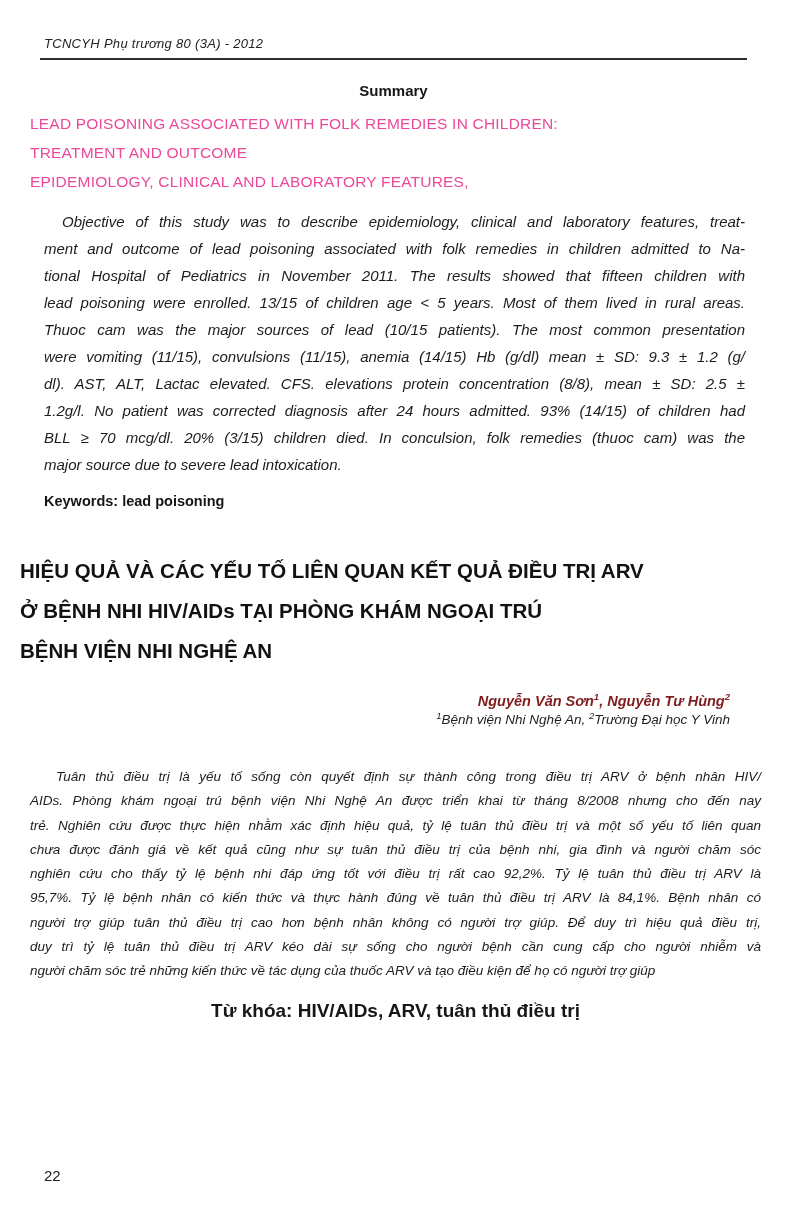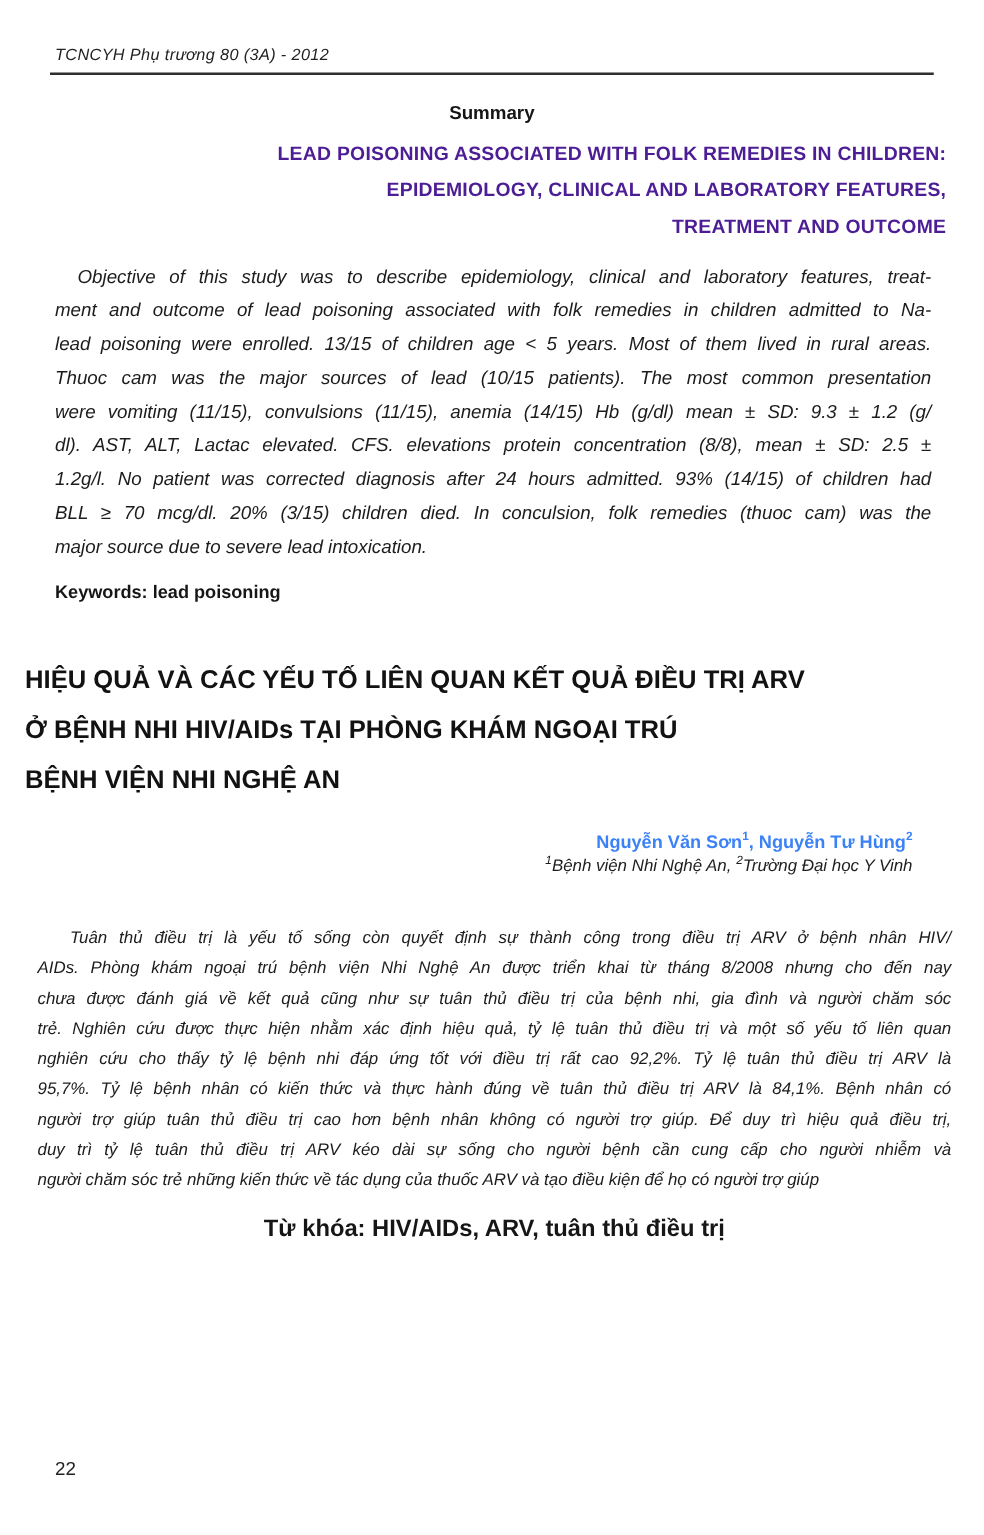--- a/index.html
+++ b/index.html
@@ -31,26 +31,26 @@
   }
   .summary-heading {
     margin-top: 22px;
     text-align: center;
     font-weight: bold;
     font-size: 15px;
     color: #161616;
   }
   .en-title {
     margin: 10px 30px 0 30px;
-    text-align: right;
-    font-weight: bold;
+    text-align: left;
+    font-weight: normal;
     font-size: 15.5px;
     line-height: 29px;
     letter-spacing: 0.2px;
-    color: #4c1d95;
+    color: #ec4899;
   }
   .en-abstract {
     margin: 12px 42px 0 44px;
     font-style: italic;
     font-size: 15px;
     line-height: 27px;
     color: #1c1c1c;
   }
   .jline {
     text-align: justify;
@@ -69,22 +69,23 @@
     margin: 42px 20px 0 20px;
     font-weight: bold;
     font-size: 20.5px;
     line-height: 40px;
     color: #121212;
   }
   .authors-line {
     margin: 22px 57px 0 0;
     text-align: right;
     font-weight: bold;
+    font-style: italic;
     font-size: 14.5px;
-    color: #3b82f6;
+    color: #7f1d1d;
   }
   .affiliation-line {
     margin: 3px 57px 0 0;
     text-align: right;
     font-style: italic;
     font-size: 13.5px;
     color: #1e1e1e;
   }
   sup {
     font-size: 9.5px;
@@ -116,27 +117,28 @@
 </head>
 <body>
 
 <div class="journal-header">TCNCYH Phụ trương 80 (3A) - 2012</div>
 <hr class="header-rule">
 
 <div class="summary-heading">Summary</div>
 
 <div class="en-title">
   <div>LEAD POISONING ASSOCIATED WITH FOLK REMEDIES IN CHILDREN:</div>
+  <div>TREATMENT AND OUTCOME</div>
   <div>EPIDEMIOLOGY, CLINICAL AND LABORATORY FEATURES,</div>
-  <div>TREATMENT AND OUTCOME</div>
 </div>
 
 <div class="en-abstract">
   <div class="jline first">Objective of this study was to describe epidemiology, clinical and laboratory features, treat-</div>
   <div class="jline">ment and outcome of lead poisoning associated with folk remedies in children admitted to Na-</div>
+  <div class="jline">tional Hospital of Pediatrics in November 2011. The results showed that fifteen children with</div>
   <div class="jline">lead poisoning were enrolled. 13/15 of children age &lt; 5 years. Most of them lived in rural areas.</div>
   <div class="jline">Thuoc cam was the major sources of lead (10/15 patients). The most common presentation</div>
   <div class="jline">were vomiting (11/15), convulsions (11/15), anemia (14/15) Hb (g/dl) mean ± SD: 9.3 ± 1.2 (g/</div>
   <div class="jline">dl). AST, ALT, Lactac elevated. CFS. elevations protein concentration (8/8), mean ± SD: 2.5 ±</div>
   <div class="jline">1.2g/l. No patient was corrected diagnosis after 24 hours admitted. 93% (14/15) of children had</div>
   <div class="jline">BLL ≥ 70 mcg/dl. 20% (3/15) children died. In conculsion, folk remedies (thuoc cam) was the</div>
   <div class="jline last">major source due to severe lead intoxication.</div>
 </div>
 
 <div class="en-keywords">Keywords: lead poisoning</div>
@@ -147,22 +149,22 @@
   <div>BỆNH VIỆN NHI NGHỆ AN</div>
 </div>
 
 <div class="authors-line"><span>Nguyễn Văn Sơn</span><sup>1</sup><span>, </span><span>Nguyễn Tư Hùng</span><sup>2</sup></div>
 
 <div class="affiliation-line"><sup>1</sup><span>Bệnh viện Nhi Nghệ An, </span><sup>2</sup><span>Trường Đại học Y Vinh</span></div>
 
 <div class="vn-abstract">
   <div class="jline first">Tuân thủ điều trị là yếu tố sống còn quyết định sự thành công trong điều trị ARV ở bệnh nhân HIV/</div>
   <div class="jline">AIDs. Phòng khám ngoại trú bệnh viện Nhi Nghệ An được triển khai từ tháng 8/2008 nhưng cho đến nay</div>
+  <div class="jline">trẻ. Nghiên cứu được thực hiện nhằm xác định hiệu quả, tỷ lệ tuân thủ điều trị và một số yếu tố liên quan</div>
   <div class="jline">chưa được đánh giá về kết quả cũng như sự tuân thủ điều trị của bệnh nhi, gia đình và người chăm sóc</div>
-  <div class="jline">trẻ. Nghiên cứu được thực hiện nhằm xác định hiệu quả, tỷ lệ tuân thủ điều trị và một số yếu tố liên quan</div>
   <div class="jline">nghiên cứu cho thấy tỷ lệ bệnh nhi đáp ứng tốt với điều trị rất cao 92,2%. Tỷ lệ tuân thủ điều trị ARV là</div>
   <div class="jline">95,7%. Tỷ lệ bệnh nhân có kiến thức và thực hành đúng về tuân thủ điều trị ARV là 84,1%. Bệnh nhân có</div>
   <div class="jline">người trợ giúp tuân thủ điều trị cao hơn bệnh nhân không có người trợ giúp. Để duy trì hiệu quả điều trị,</div>
   <div class="jline">duy trì tỷ lệ tuân thủ điều trị ARV kéo dài sự sống cho người bệnh cần cung cấp cho người nhiễm và</div>
   <div class="jline last">người chăm sóc trẻ những kiến thức về tác dụng của thuốc ARV và tạo điều kiện để họ có người trợ giúp</div>
 </div>
 
 <div class="vn-keywords">Từ khóa: HIV/AIDs, ARV, tuân thủ điều trị</div>
 
 <div class="page-number">22</div>

